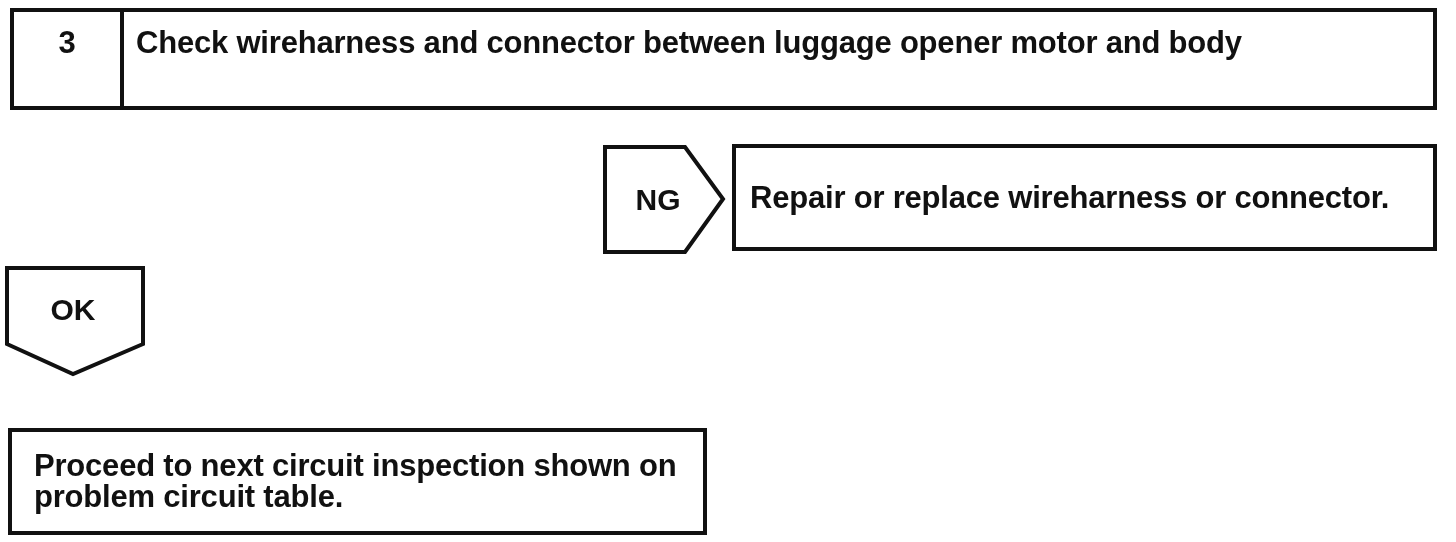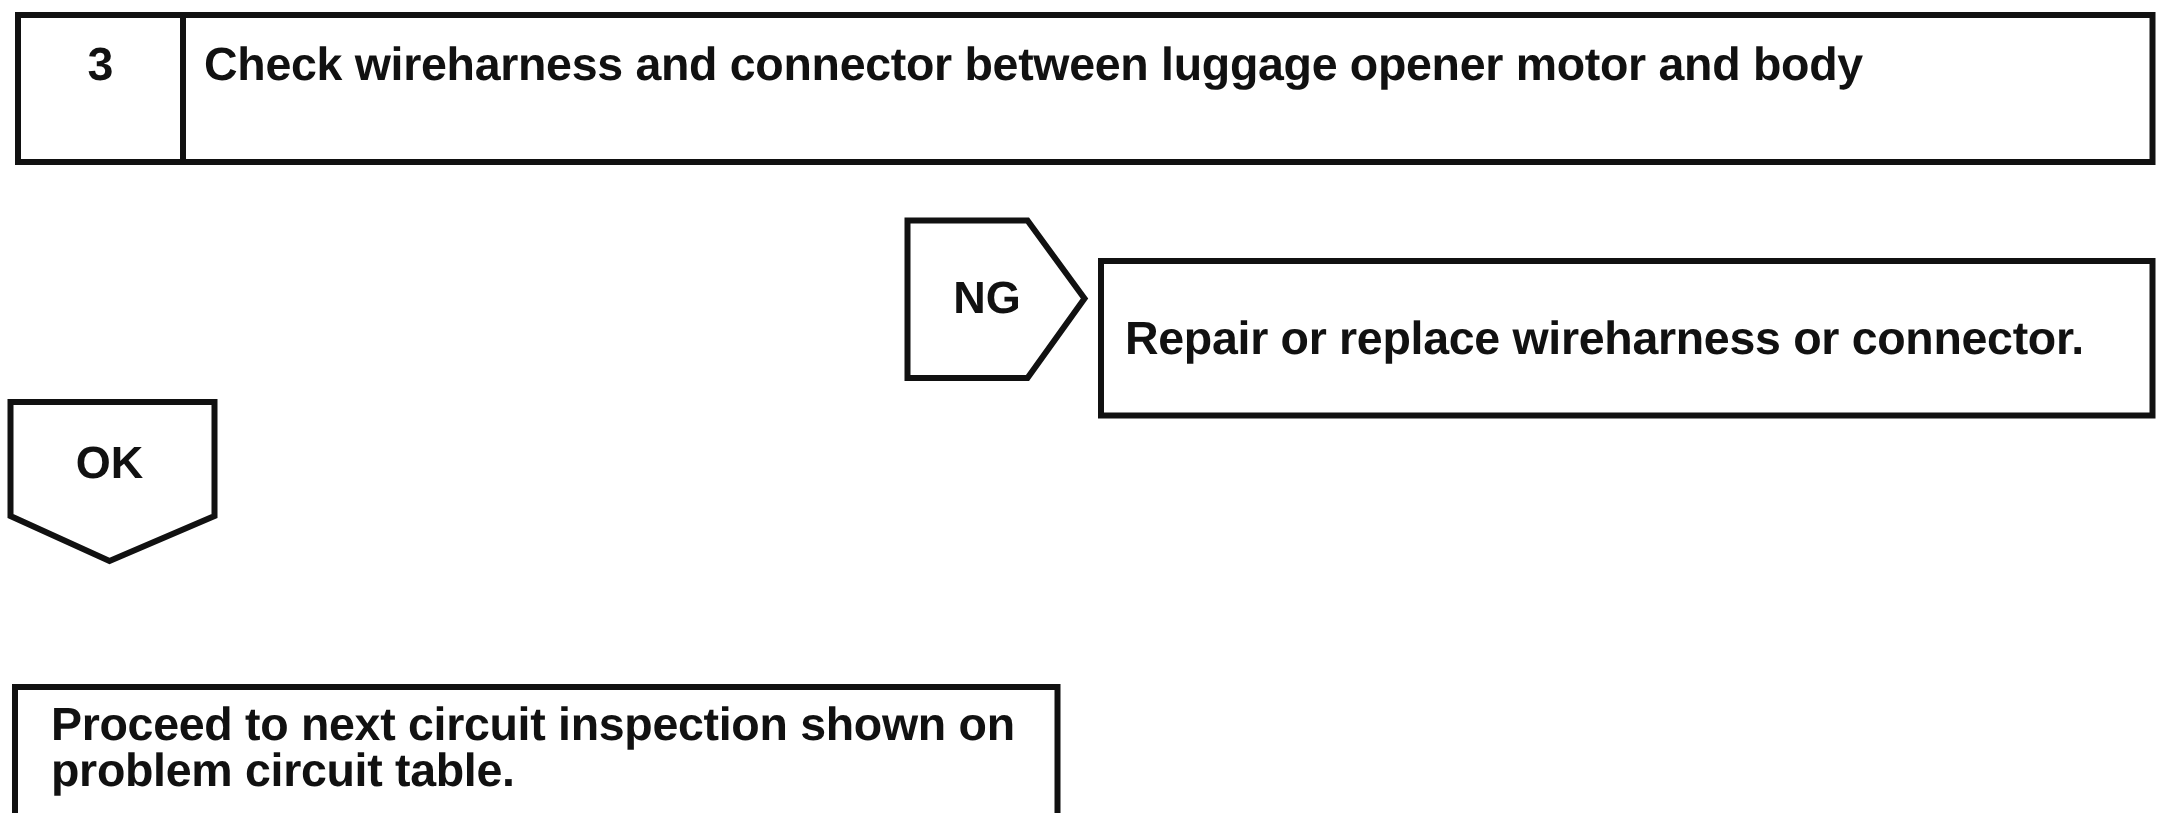--- a/index.html
+++ b/index.html
@@ -55,33 +55,32 @@
   .ok-shape { left: 5px;  top: 266px; width: 142px; height: 112px; }
 
   
   .action-box {
     position: absolute;
     border: 4px solid #111111;
     background: #ffffff;
     font-size: 31px;
     line-height: 31px;
     letter-spacing: -0.2px;
-    margin-top: 28px;
   }
   .ng-action-box {
     left: 732px; top: 144px;
     width: 705px; height: 107px;
     display: flex;
     align-items: center;
     padding-left: 14px;
   }
   .ok-action-box {
     left: 8px; top: 428px;
     width: 699px; height: 107px;
-    padding: 7px 14px 0 22px;
+    padding: 18px 14px 0 22px;
   }
 </style>
 </head>
 <body>
 
 <div class="canvas">
 
   <div class="step-box">
     <div class="step-num-cell">3</div>
     <div class="step-desc">

